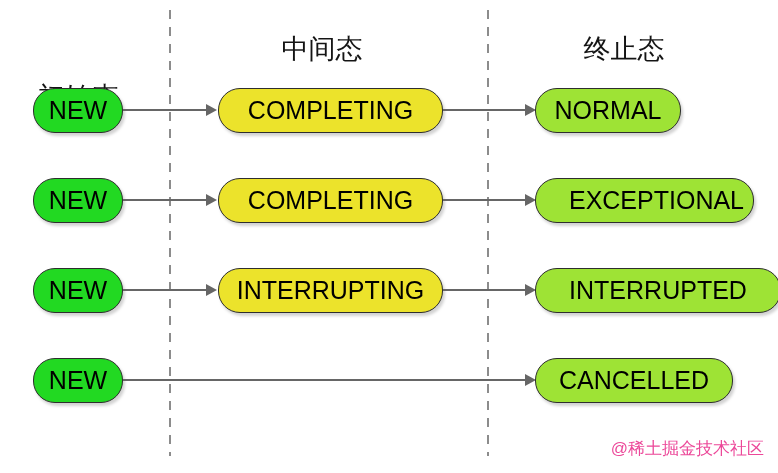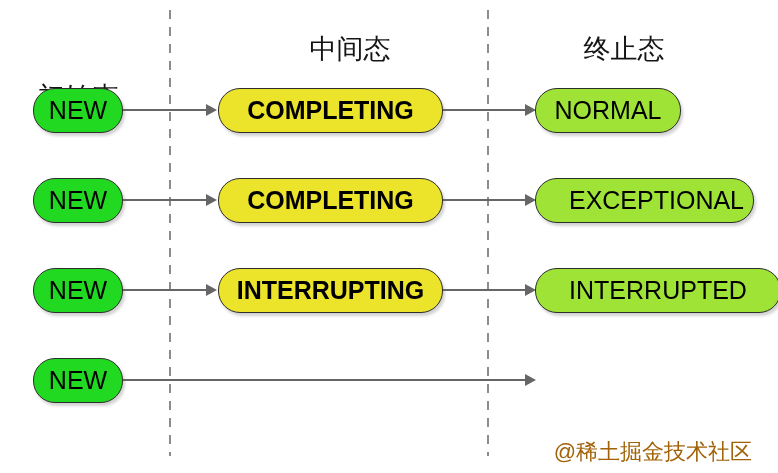--- a/index.html
+++ b/index.html
@@ -30,39 +30,39 @@
     top: 32px;
     width: 140px;
     height: 34px;
     font-size: 27px;
     line-height: 34px;
     color: #141414;
     text-align: center;
     white-space: nowrap;
   }
   .col-header.c1 { left: 8px; margin-top: 48px; }
-  .col-header.c2 { left: 280px; }
+  .col-header.c2 { left: 252px; }
   .col-header.c3 { left: 554px; }
 
   .state-box {
     position: absolute;
     height: 45px;
     box-sizing: border-box;
     border: 1.5px solid #2e2e2e;
     border-radius: 22px;
     display: flex;
     align-items: center;
     justify-content: center;
     font-size: 25px;
     color: #000000;
     white-space: nowrap;
     box-shadow: 2px 3px 3px rgba(0,0,0,0.18);
   }
   .green  { background: #22d922; }
-  .yellow { background: #ece32b; font-weight: bold; }
+  .yellow { background: #ece32b; }
   .lime   { background: #9ee335; }
 
   
   .r1 { top: 88px; }
   .r2 { top: 178px; }
   .r3 { top: 268px; }
   .r4 { top: 358px; }
 
   
   .box-initial      { left: 33px;  width: 90px;  }
@@ -99,23 +99,23 @@
   .a-r2 { top: 194px; }
   .a-r3 { top: 284px; }
   .a-r4 { top: 374px; }
   .a-seg1 { left: 123px; width: 94px; }
   .a-seg2 { left: 443px; width: 93px; }
   .a-long { left: 123px; width: 413px; }
 
   .watermark {
     position: absolute;
     top: 437px;
-    right: 26px;
-    font-size: 22px;
-    color: #a16207;
+    right: 14px;
+    font-size: 17px;
+    color: #ec4899;
     white-space: nowrap;
   }
 </style>
 </head>
 <body>
 
 <div id="canvas">
 
   <div class="divider d1"></div>
   <div class="divider d2"></div>
@@ -158,16 +158,17 @@
       <div class="shaft"></div>
       <div class="head"></div>
     </div>
   <div class="state-box lime box-terminal w-interrupted r3">INTERRUPTED</div>
 
   <div class="state-box green box-initial r4">NEW</div>
   <div class="arrow a-r4 a-long">
       <div class="shaft"></div>
       <div class="head"></div>
     </div>
+  <div class="state-box lime box-terminal w-cancelled r4">CANCELLED</div>
 
   <div class="watermark">@稀土掘金技术社区</div>
 
 </div>
 
 </body></html>

